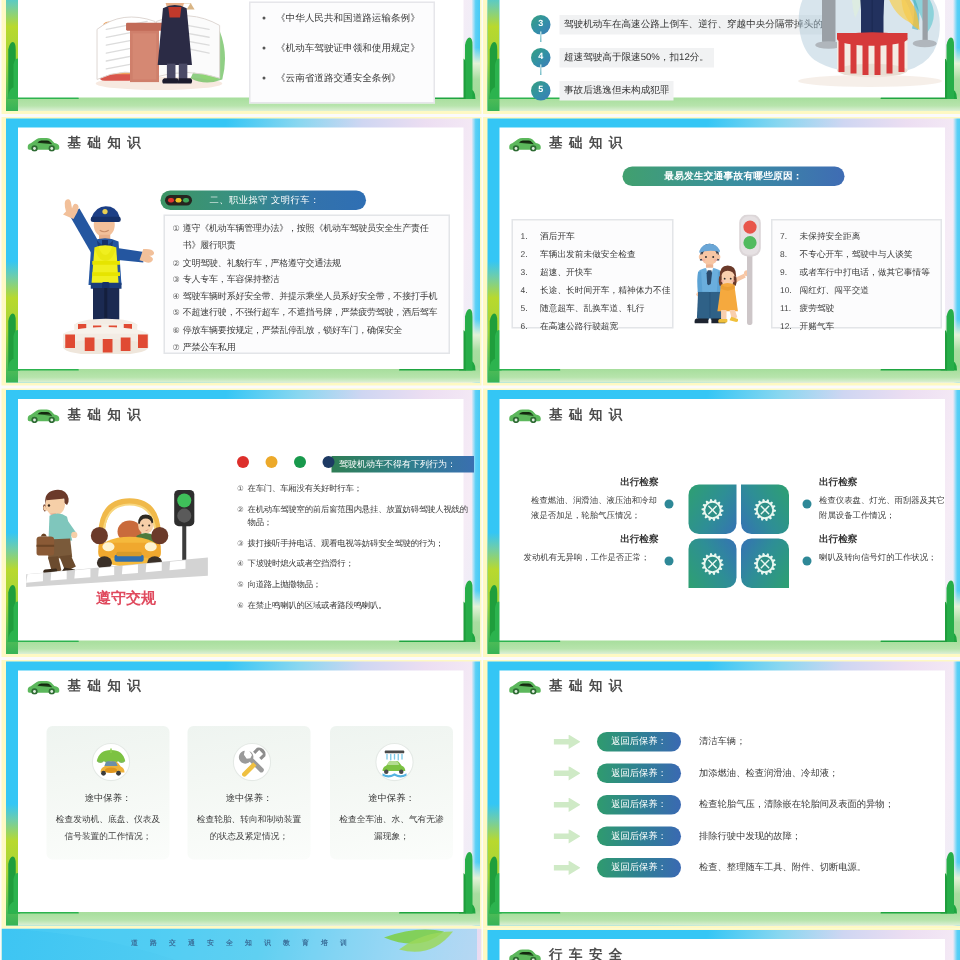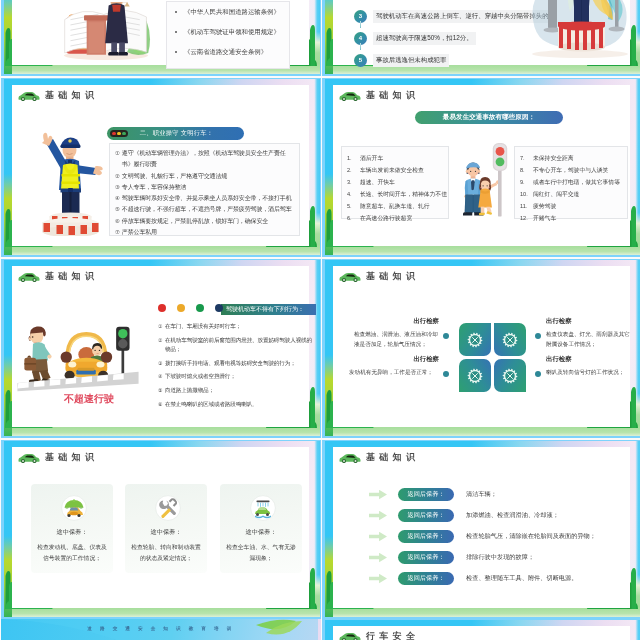--- a/index.html
+++ b/index.html
@@ -1,21 +1,21 @@
 <!DOCTYPE html>
 <html><head>
 <meta charset="utf-8">
 <style>
   html,body{margin:0;padding:0;}
   body{width:640px;height:640px;overflow:hidden;background:#fbfafb;
        font-family:"Liberation Sans",sans-serif;}
   #page{position:relative;width:640px;height:640px;overflow:hidden;background:#fbfafb;}
 
   
-  .slide{position:absolute;width:320px;height:179px;overflow:hidden;background:#7dd3fc;}
+  .slide{position:absolute;width:320px;height:179px;overflow:hidden;background:#fef9c3;}
   .frame{position:absolute;left:3px;top:1px;right:1px;bottom:2px;
      background:
        linear-gradient(180deg, rgba(170,215,135,0) 0%, rgba(170,215,135,0) 76%,
                        #e4f2d8 82%, #a8dda0 88%, #a2dc98 94%, #b7e4ac 98%, #ddf0d6 100%),
        linear-gradient(90deg,rgba(90,208,246,0) 0%,rgba(90,208,246,0) 98.2%,#5ad0f6 99.1%,#48caf5 100%),
        linear-gradient(101deg,#34c6f5 0%,#35c6f5 42%,#8ad7f0 56%,#cfd6f2 68%,#ecdef2 80%,#f6ecf6 92%,#e8eef8 100%);}
   .frame:before{content:"";position:absolute;left:0;top:0;bottom:0;width:8px;
      background:linear-gradient(180deg,rgba(184,217,46,0) 0%,rgba(184,217,46,0) 54%,rgba(150,210,120,.6) 60%,
         #b8d92e 68%,#a6d438 80%,#5cc157 92%,#36b356 100%);}
   .inner{position:absolute;left:11px;top:7px;right:12px;bottom:11px;background:#ffffff;}
@@ -620,21 +620,21 @@
           <path d="M2 150 l22 -2 l0 12 l-24 2 Z"></path>
               <path d="M36 147 l22 -2 l0 12 l-23 2 Z"></path>
           <path d="M70 144 l22 -2 l0 12 l-23 2 Z"></path>
               <path d="M104 141 l22 -2 l0 12 l-23 2 Z"></path>
           <path d="M138 138 l22 -2 l0 12 l-23 2 Z"></path>
               <path d="M172 135 l22 -2 l0 12 l-23 2 Z"></path>
           <path d="M206 132 l22 -2 l0 12 l-23 2 Z"></path>
         </g>
       </g>
     </svg>
-    <div class="redcap" style="left:52px;top:126px;">不超速行驶</div>
+    <div class="redcap" style="left:52px;top:126px;">遵守交规</div>
 
     <div class="dotrow" style="left:146px;top:38px;">
       <span class="cdot"></span>
       <span class="cdot"></span>
       <span class="cdot"></span>
       <span class="cdot"></span>
     </div>
     <div class="gbar" style="left:209px;top:38px;width:90px;">
       <span>驾驶机动车不得有下列行为：</span>
     </div>

